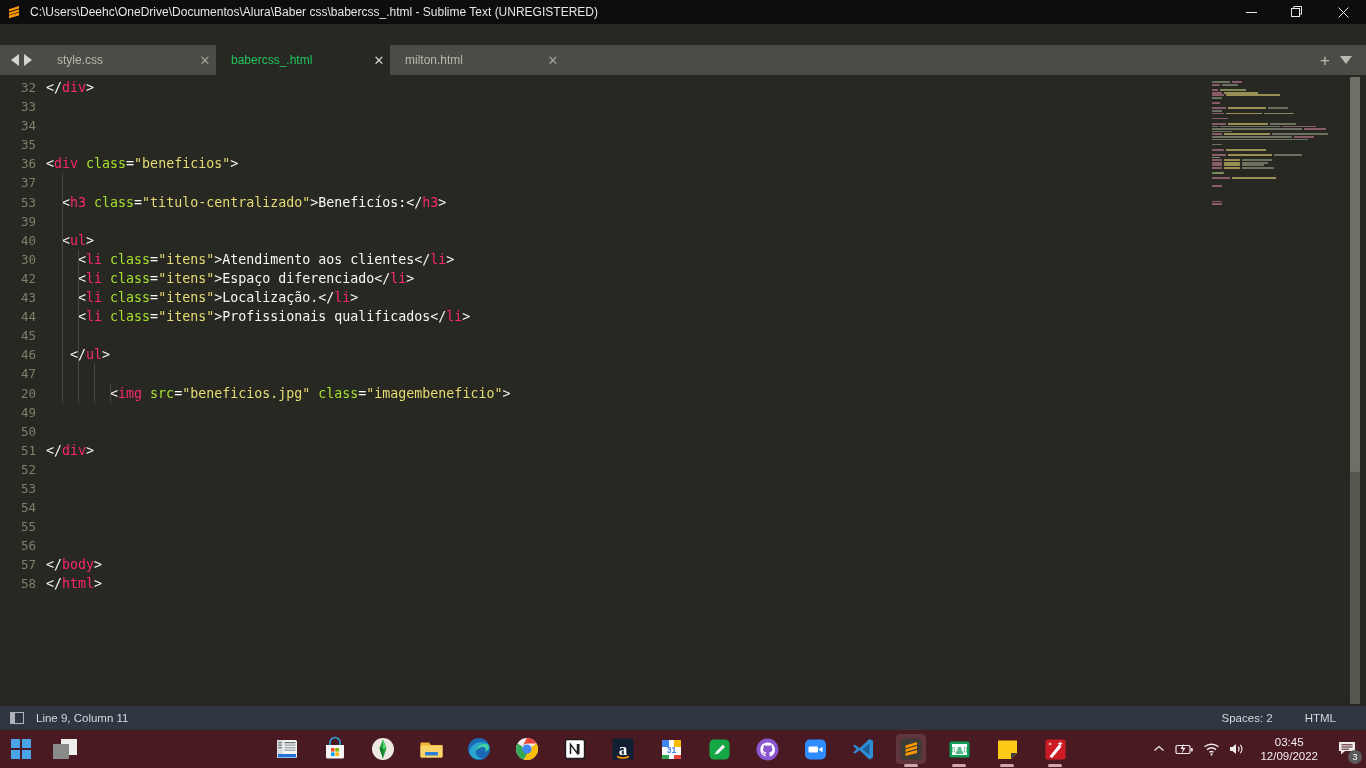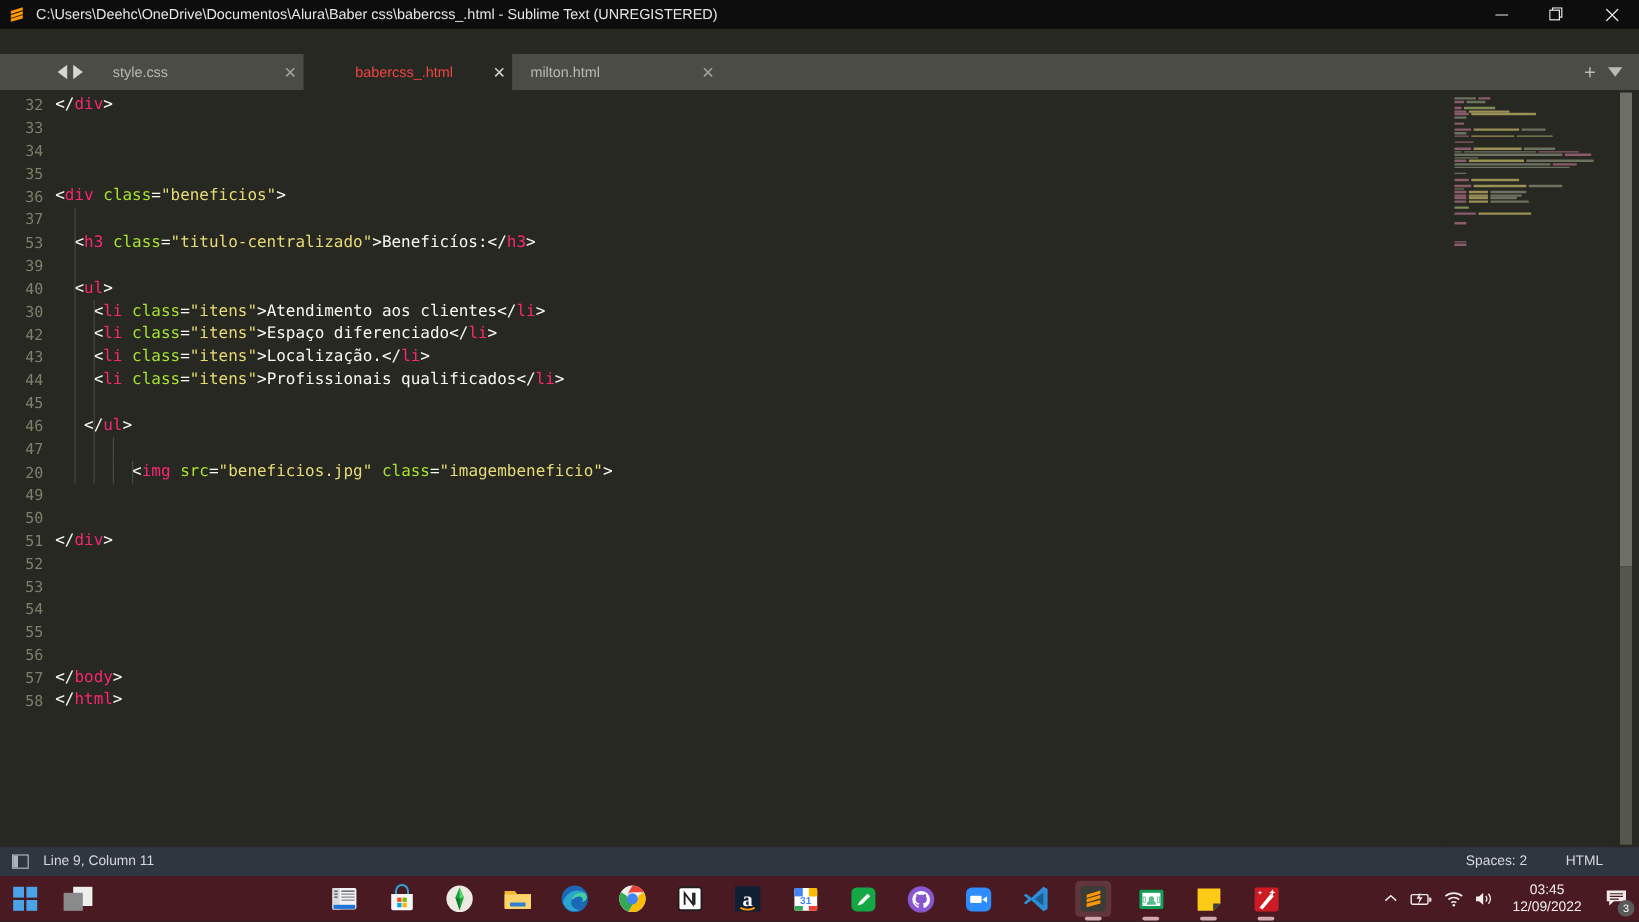--- a/index.html
+++ b/index.html
@@ -39,21 +39,21 @@
     background: #2b2b28; display: flex; align-items: center; padding-left: 6px;
   }
   .menu-item {
     color: #d8d8d2; font-size: 12.5px; padding: 2px 8px; line-height: 17px;
     white-space: nowrap;
   }
 
   
   .tabbar {
     position: absolute; top: 45px; left: 0; width: 1366px; height: 30px;
-    background: #4b4c45; display: flex; align-items: flex-start; padding-left: 37px;
+    background: #4b4c45; display: flex; align-items: flex-start;
   }
   .tab-navs {
     width: 42px; height: 30px; display: flex; align-items: center;
     justify-content: center; gap: 5px; flex: none;
   }
   .tab-nav-arrow { width: 0; height: 0; }
   .tab-nav-arrow.left {
     border-top: 6px solid transparent; border-bottom: 6px solid transparent;
     border-right: 8px solid #d6d6d0;
   }
@@ -63,21 +63,21 @@
   }
   .tab {
     position: relative; height: 30px; width: 174px; flex: none;
     display: flex; align-items: center; background: #4b4c45;
   }
   .tab.active { background: #272822; }
   .tab-label {
     font-size: 12px; color: #b8b9b0; padding-left: 15px; white-space: nowrap;
     overflow: hidden; text-overflow: ellipsis; flex: 1;
   }
-  .tab.active .tab-label { color: #ef4444; margin-left: 28px; }
+  .tab.active .tab-label { color: #22c55e; }
   .tab-close {
     width: 22px; height: 30px; display: flex; align-items: center;
     justify-content: center; color: #a2a39a; font-size: 13px; flex: none;
   }
   .tab.active .tab-close { color: #cfd0c8; }
   .tabbar-right {
     margin-left: auto; display: flex; align-items: center; gap: 10px;
     padding-right: 14px; height: 30px;
   }
   .tab-add { color: #b9bab1; font-size: 17px; line-height: 17px; }

